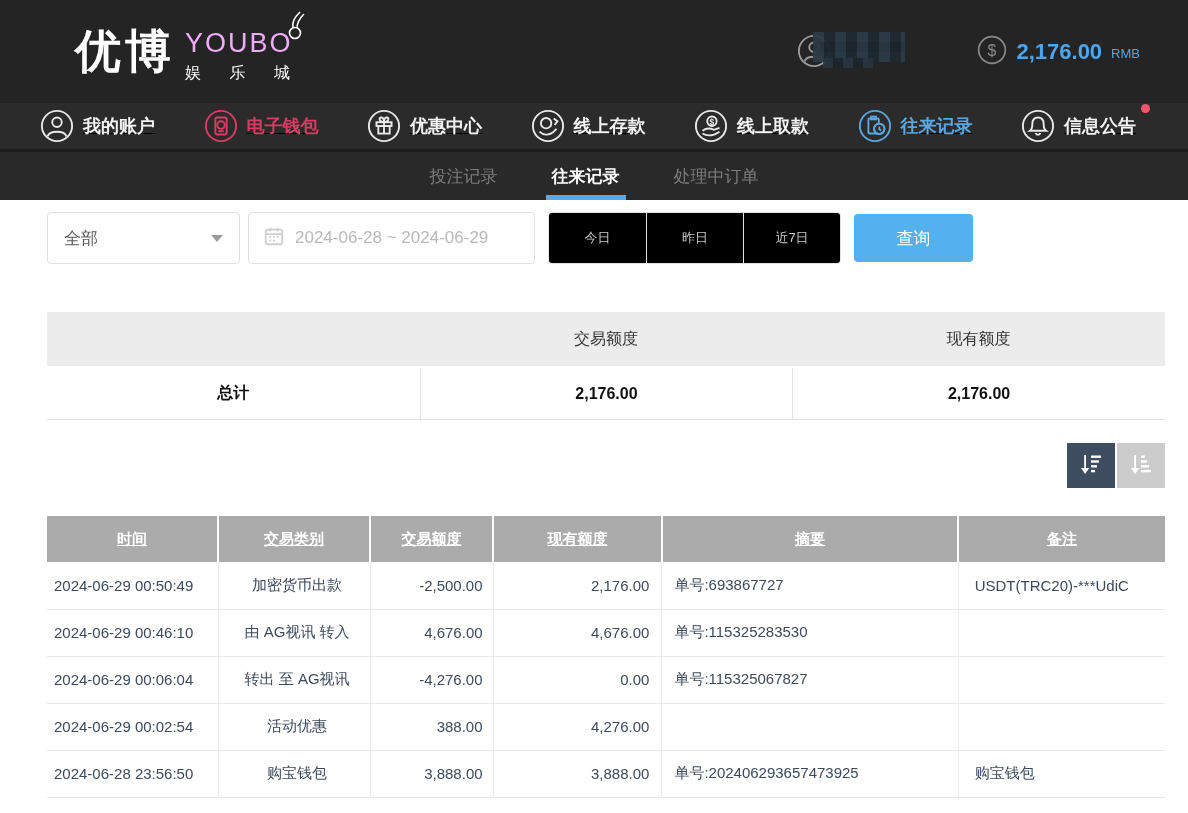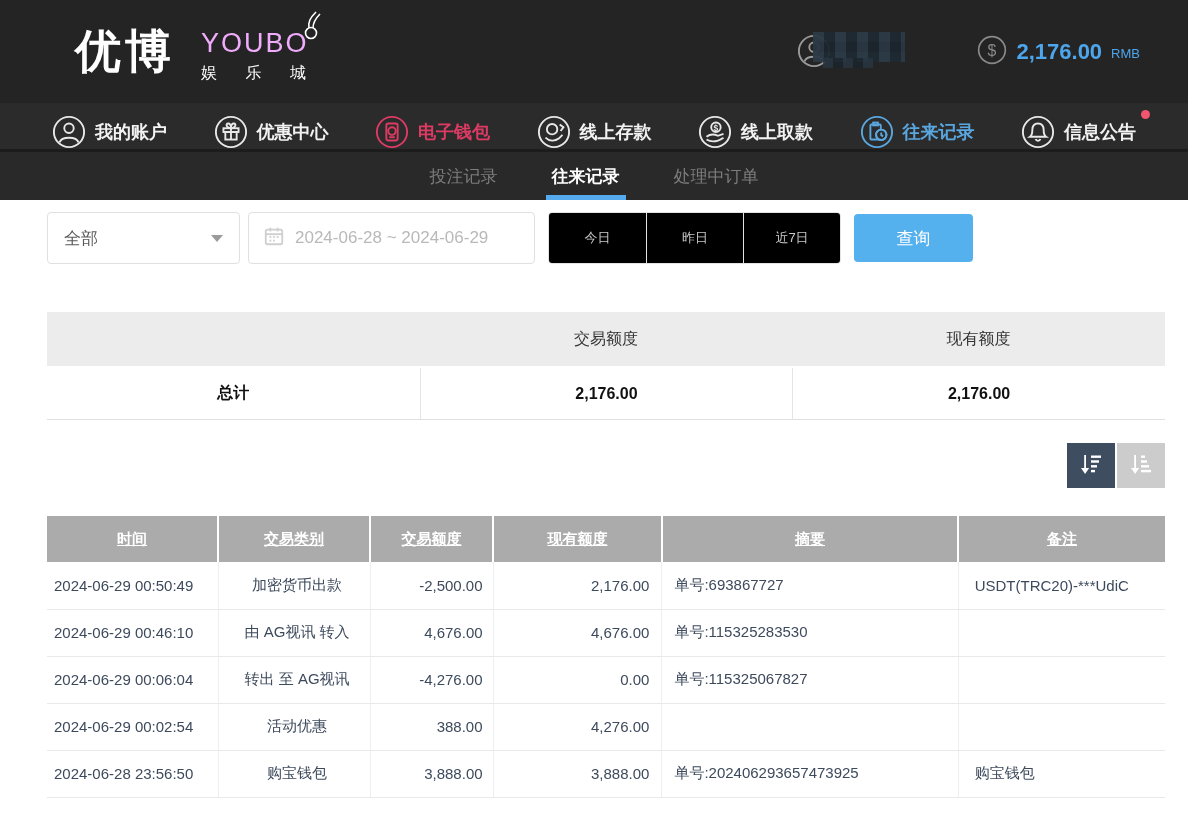--- a/index.html
+++ b/index.html
@@ -2,21 +2,21 @@
 <html><head>
 <meta charset="utf-8">
 <style>
   * { box-sizing: border-box; margin: 0; padding: 0; }
   html,body { width:1188px; height:813px; overflow:hidden; background:#fff;
     font-family:"Liberation Sans","DejaVu Sans",sans-serif; }
 
   
   .topbar { height:103px; background:#242424; display:flex; align-items:center;
     justify-content:space-between; padding:0 48px 0 75px; }
-  .logo { display:flex; align-items:center; color:#fff;gap:16px; }
+  .logo { display:flex; align-items:center; color:#fff; }
   .logo-cn { font-size:46px; font-weight:bold; letter-spacing:4px; }
   .logo-right { margin-left:10px; position:relative; padding-top:8px; }
   .logo-en { font-size:27px; letter-spacing:2px; color:#f0abfc; font-weight:400; line-height:1; }
   .logo-sub { font-size:16px; letter-spacing:12px; color:#fff; margin-top:8px; line-height:1; }
   .logo-flame { position:absolute; top:-12px; right:-4px; }
 
   .account { display:flex; align-items:center; gap:14px; }
   .user-wrap { position:relative; width:120px; height:40px; margin-right:46px; }
   .user-glyph { position:absolute; left:0; top:2px; }
   .censor { position:absolute; left:16px; top:0; width:92px; height:30px;
@@ -25,22 +25,22 @@
       repeating-linear-gradient(0deg, rgba(52,68,80,.7) 0 10px, rgba(24,32,40,.7) 10px 20px);
     filter: blur(.6px); }
   .censor2 { position:absolute; left:26px; top:26px; width:50px; height:10px;
     background:repeating-linear-gradient(90deg, rgba(40,54,66,.8) 0 10px, rgba(26,36,44,.8) 10px 20px);
     filter: blur(.6px); }
   .balance { display:flex; align-items:center; gap:9px; }
   .balance-amount { color:#4da6ec; font-size:22px; font-weight:bold; }
   .balance-cur { color:#4da6ec; font-size:13px; margin-top:4px; }
 
   
-  .navbar { height:49px; background:#2b2b2b; display:flex; align-items:flex-end;
-    justify-content:space-between; padding:0 52px 0 52px; border-bottom:3px solid #1c1c1c; }
+  .navbar { height:49px; background:#2b2b2b; display:flex; align-items:center;
+    justify-content:space-between; padding:0 52px 0 40px; border-bottom:3px solid #1c1c1c;text-decoration:underline; }
   .nav-item { display:flex; align-items:center; gap:9px; color:#f2f2f2;
     font-size:18px; font-weight:bold; cursor:pointer; position:relative; }
   .nav-item.pink { color:#dd3a64; }
   .nav-item.blue { color:#5aa7e0; }
   .nav-dot { position:absolute; right:-14px; top:-5px; width:9px; height:9px;
     border-radius:50%; background:#f2566e; }
 
   
   .subnav { height:48px; background:#292929; display:flex; justify-content:center;
     gap:46px; align-items:stretch; }
@@ -158,42 +158,42 @@
   <div class="nav-item">
     <span>
       <svg class="icon-circle" width="34" height="34" viewBox="0 0 36 36" fill="none" stroke="#e8e8e8" stroke-width="2">
         <circle cx="18" cy="18" r="16"></circle>
           <circle cx="18" cy="14" r="5"></circle>
           <path d="M8 29c2-6.5 18-6.5 20 0"></path>
       </svg>
       </span>
     <span>我的账户</span>
   </div>
+  <div class="nav-item pink">
+    <span>
+      <svg class="icon-circle" width="34" height="34" viewBox="0 0 36 36" fill="none" stroke="#dd3a64" stroke-width="2">
+        <circle cx="18" cy="18" r="16"></circle>
+          <rect x="12" y="9" width="12" height="18" rx="2"></rect>
+        <circle cx="18" cy="17" r="4"></circle>
+          <line x1="15" y1="23.5" x2="21" y2="23.5"></line>
+      </svg>
+      </span>
+    <span>电子钱包</span>
+  </div>
   <div class="nav-item">
     <span>
       <svg class="icon-circle" width="34" height="34" viewBox="0 0 36 36" fill="none" stroke="#e8e8e8" stroke-width="2">
         <circle cx="18" cy="18" r="16"></circle>
           <rect x="10" y="14" width="16" height="4"></rect>
         <rect x="12" y="18" width="12" height="8"></rect>
           <line x1="18" y1="14" x2="18" y2="26"></line>
         <path d="M18 14c-5 0-6-5-3-5s3 5 3 5zm0 0c5 0 6-5 3-5s-3 5-3 5z"></path>
       </svg>
       </span>
     <span>优惠中心</span>
-  </div>
-  <div class="nav-item pink">
-    <span>
-      <svg class="icon-circle" width="34" height="34" viewBox="0 0 36 36" fill="none" stroke="#dd3a64" stroke-width="2">
-        <circle cx="18" cy="18" r="16"></circle>
-          <rect x="12" y="9" width="12" height="18" rx="2"></rect>
-        <circle cx="18" cy="17" r="4"></circle>
-          <line x1="15" y1="23.5" x2="21" y2="23.5"></line>
-      </svg>
-      </span>
-    <span>电子钱包</span>
   </div>
   <div class="nav-item">
     <span>
       <svg class="icon-circle" width="34" height="34" viewBox="0 0 36 36" fill="none" stroke="#e8e8e8" stroke-width="2">
         <circle cx="18" cy="18" r="16"></circle>
           <circle cx="16" cy="15" r="5.5"></circle>
         <path d="M9 24c4 4 10 4 14 1l4-4"></path>
           <path d="M24 10l4 3-3 4"></path>
       </svg>
       </span>

